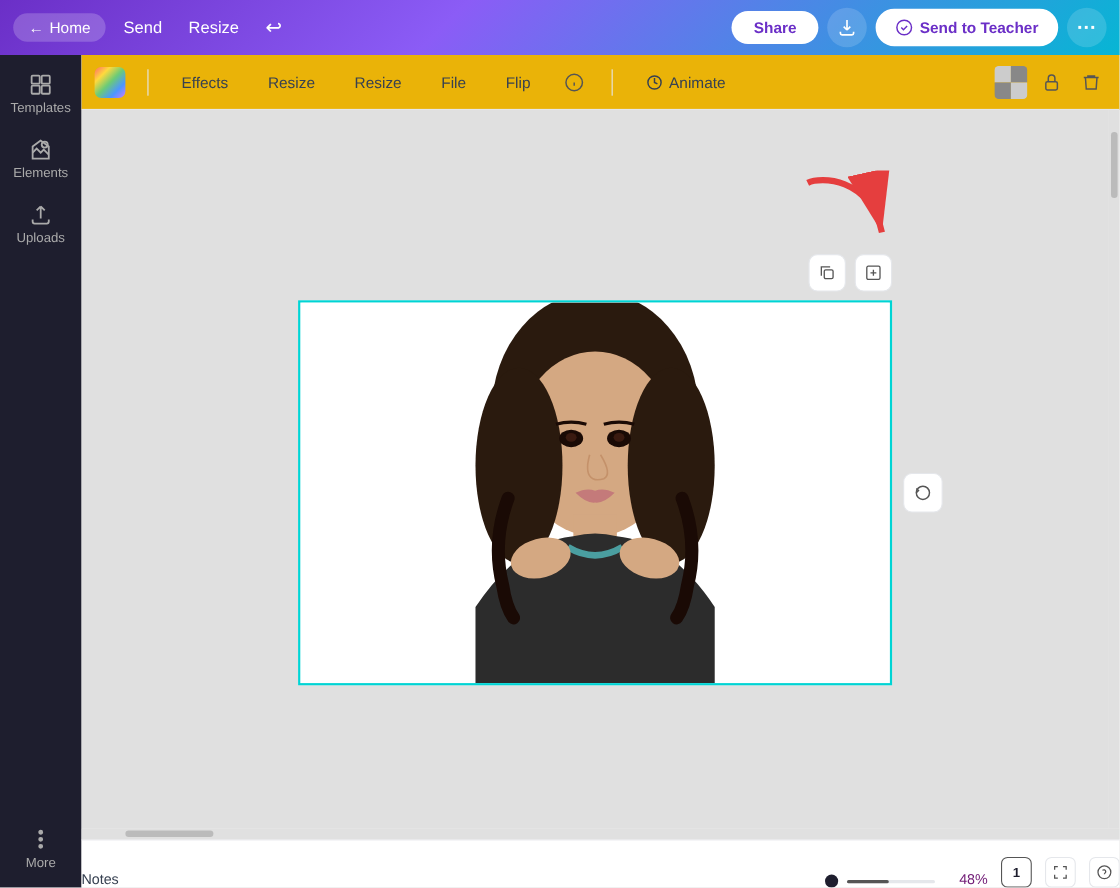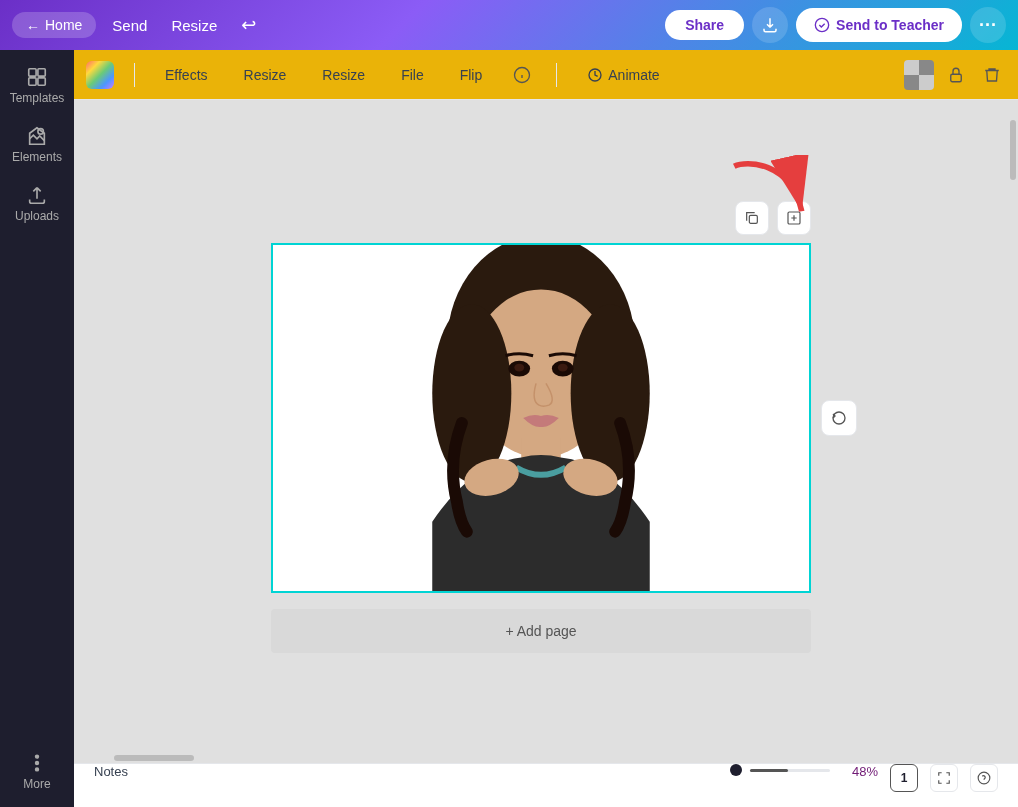--- a/index.html
+++ b/index.html
@@ -137,21 +137,21 @@
 
     
     .red-arrow {
       position: absolute; top: 60px; right: 240px; z-index: 200;
       width: 80px; height: 80px; pointer-events: none;
     }
 
     
     .bottom-bar {
       height: 44px; background: white; border-top: 1px solid #e5e7eb;
-      display: flex; align-items: flex-start; padding: 0 20px; gap: 12px;
+      display: flex; align-items: flex-end; padding: 0 0; gap: 12px;
       flex-shrink: 0;
     }
     .notes-label { font-size: 13px; color: #374151; }
     .bottom-spacer { flex: 1; }
     .zoom-slider-container { display: flex; align-items: center; gap: 8px; }
     .zoom-dot { width: 12px; height: 12px; background: #1e1e2e; border-radius: 50%; }
     .zoom-track { width: 80px; height: 3px; background: #e5e7eb; border-radius: 2px; position: relative; }
     .zoom-pct { font-size: 13px; color: #701a75; min-width: 36px; text-align: right; }
     .bottom-icon-btn {
       width: 28px; height: 28px; border: 1px solid #e5e7eb; border-radius: 6px;
@@ -358,21 +358,20 @@
             <div style="position:absolute;right:-46px;top:50%;transform:translateY(-50%);display:flex;flex-direction:column;gap:8px;">
               <div class="canvas-tool-btn">
                 <svg width="16" height="16" fill="none" stroke="#555" stroke-width="2" viewBox="0 0 24 24">
                   <path d="M3 12a9 9 0 109-9 9 9 0 00-9 9"></path>
                     <path d="M3 12l3-3-3-3"></path>
                 </svg>
               </div>
             </div>
           </div>
 
-          <button class="add-page-bar" style="width:540px;margin-top:16px;">+ Add page</button>
         </div>
       </div>
 
       <div style="width:10px;background:#e0e0e0;position:relative;">
         <div style="width:6px;height:60px;background:#bbb;border-radius:3px;position:absolute;left:2px;top:20px;"></div>
       </div>
     </div>
 
     <div style="height:10px;background:#e0e0e0;position:relative;">
       <div style="height:6px;width:80px;background:#bbb;border-radius:3px;position:absolute;top:2px;left:40px;"></div>

